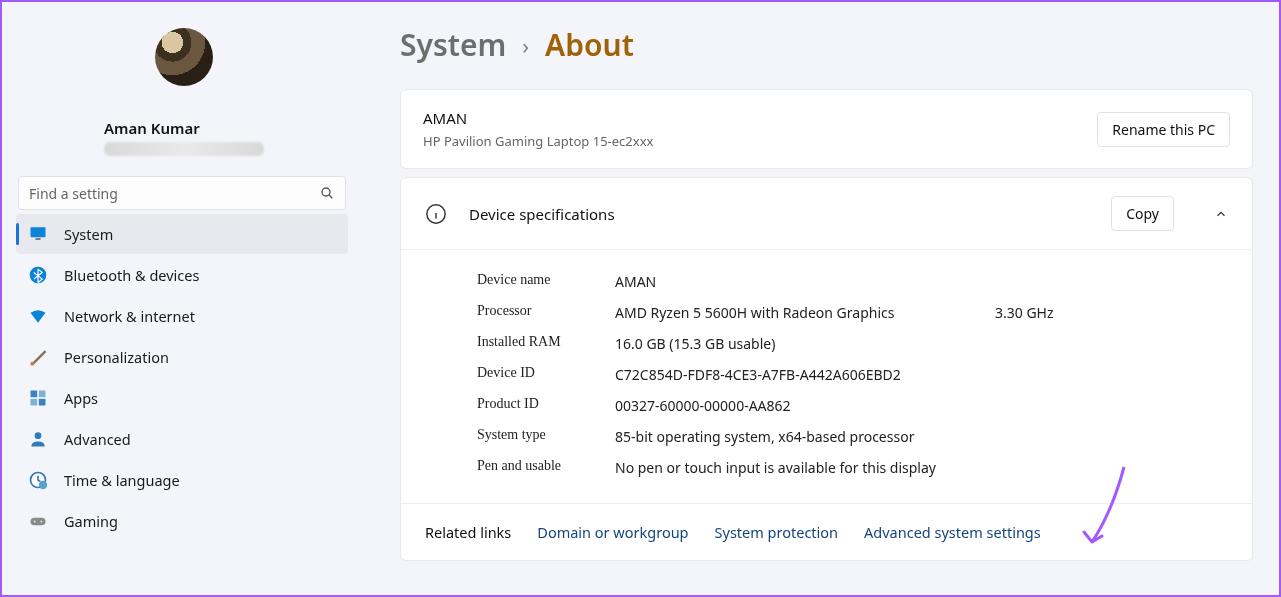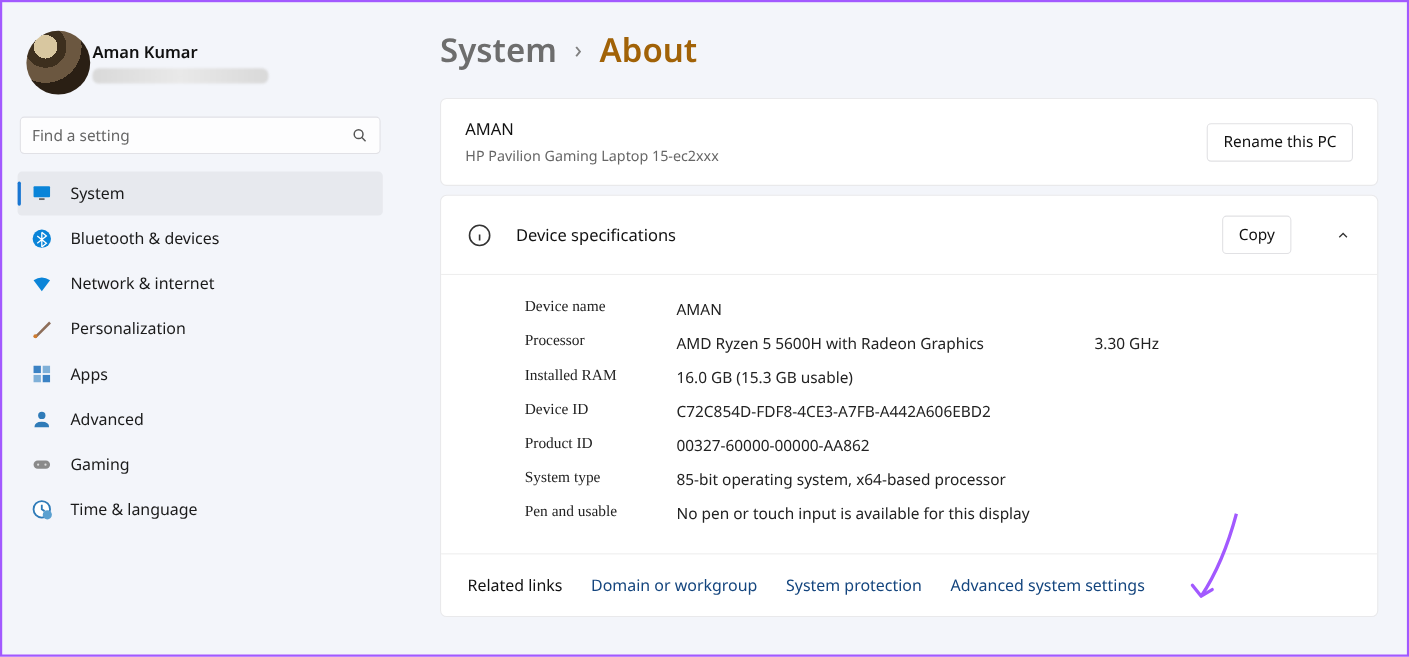--- a/index.html
+++ b/index.html
@@ -1,23 +1,23 @@
 <!DOCTYPE html>
 <html><head>
 <meta charset="utf-8">
 <style>
 * { margin:0; padding:0; box-sizing:border-box; font-family:"Segoe UI",system-ui,-apple-system,sans-serif; }
 body { width:1281px; height:597px; background:#f3f5fa; border:2px solid #a259ff; overflow:hidden; position:relative; }
 .layout { display:flex; height:100%; }
 .sidebar { width:358px; padding:20px 12px 0 14px; display:flex; flex-direction:column; }
-.user { display:flex; align-items:center; gap:2px; padding:6px 4px 14px 8px; }
+.user { display:flex; align-items:center; gap:32px; padding:6px 4px 14px 8px;flex-direction:column; }
 .avatar { width:58px; height:58px; border-radius:50%; background:radial-gradient(circle at 30% 25%, #d8c7a0 0 18%, #3d2f1e 18% 32%, #6b5740 32% 55%, #2a1f14 55% 100%); }
 .user-name { font-size:15px; font-weight:600; color:#111; }
 .user-sub { width:160px; height:14px; background:linear-gradient(90deg,#d9d9d9,#e9e9e9,#d9d9d9); border-radius:6px; margin-top:4px; filter:blur(1px); }
-.search { display:flex; align-items:center; background:#fdfdfe; border:1px solid #e1e1e6; border-radius:4px; height:34px; padding:0 10px; margin:6px 2px 16px 2px; }
+.search { display:flex; align-items:center; background:#fdfdfe; border:1px solid #e1e1e6; border-radius:4px; height:34px; padding:0 10px; margin:6px 2px 4px 2px; }
 .search input { flex:1; border:none; outline:none; background:transparent; font-size:14px; color:#555; }
 .search input::placeholder { color:#666; }
 .search-icon { width:16px; height:16px; }
 .nav { display:flex; flex-direction:column; gap:1px; }
 .nav-item { display:flex; align-items:center; gap:16px; height:40px; padding:0 12px; border-radius:4px; cursor:pointer; position:relative; }
 .nav-item.active { background:#e7e9ee; }
 .nav-item.active::before { content:""; position:absolute; left:0; top:9px; bottom:9px; width:3px; background:#1976d2; border-radius:2px; }
 .nav-icon { width:20px; height:20px; display:flex; align-items:center; justify-content:center; }
 .nav-label { font-size:14.5px; color:#1a1a1a; }
 .main { flex:1; padding:22px 26px 0 40px; overflow:hidden; }
@@ -116,36 +116,36 @@
             <svg viewBox="0 0 24 24" width="20" height="20">
               <circle cx="12" cy="8" r="4" fill="#2f7bb8"></circle>
               <path d="M4 21 Q4 15 12 15 Q20 15 20 21 Z" fill="#2f7bb8"></path>
             </svg>
           </span>
           <span class="nav-label">Advanced</span>
         </div>
         <div class="nav-item">
           <span class="nav-icon">
             <svg viewBox="0 0 24 24" width="20" height="20">
+              <circle cx="12" cy="12" r="9" fill="#fff" stroke="#2f7bb8" stroke-width="2"></circle>
+              <path d="M12 7 V12 L15 14" stroke="#2f7bb8" stroke-width="2" fill="none"></path>
+              <circle cx="18" cy="18" r="5" fill="#5aa0d0"></circle>
+            </svg>
+          </span>
+          <span class="nav-label">Time &amp; language</span>
+        </div>
+        <div class="nav-item">
+          <span class="nav-icon">
+            <svg viewBox="0 0 24 24" width="20" height="20">
               <rect x="3" y="8" width="18" height="9" rx="4.5" fill="#8a8a8a"></rect>
               <circle cx="8" cy="12.5" r="1.2" fill="#ddd"></circle>
               <circle cx="16" cy="12.5" r="1.2" fill="#ddd"></circle>
             </svg>
           </span>
           <span class="nav-label">Gaming</span>
-        </div>
-        <div class="nav-item">
-          <span class="nav-icon">
-            <svg viewBox="0 0 24 24" width="20" height="20">
-              <circle cx="12" cy="12" r="9" fill="#fff" stroke="#2f7bb8" stroke-width="2"></circle>
-              <path d="M12 7 V12 L15 14" stroke="#2f7bb8" stroke-width="2" fill="none"></path>
-              <circle cx="18" cy="18" r="5" fill="#5aa0d0"></circle>
-            </svg>
-          </span>
-          <span class="nav-label">Time &amp; language</span>
         </div>
       </nav>
   </aside>
 
   <main class="main">
     <div class="breadcrumb">
       <span class="bc-parent">System</span>
       <span class="bc-sep">›</span>
       <span class="bc-current">About</span>
     </div>

